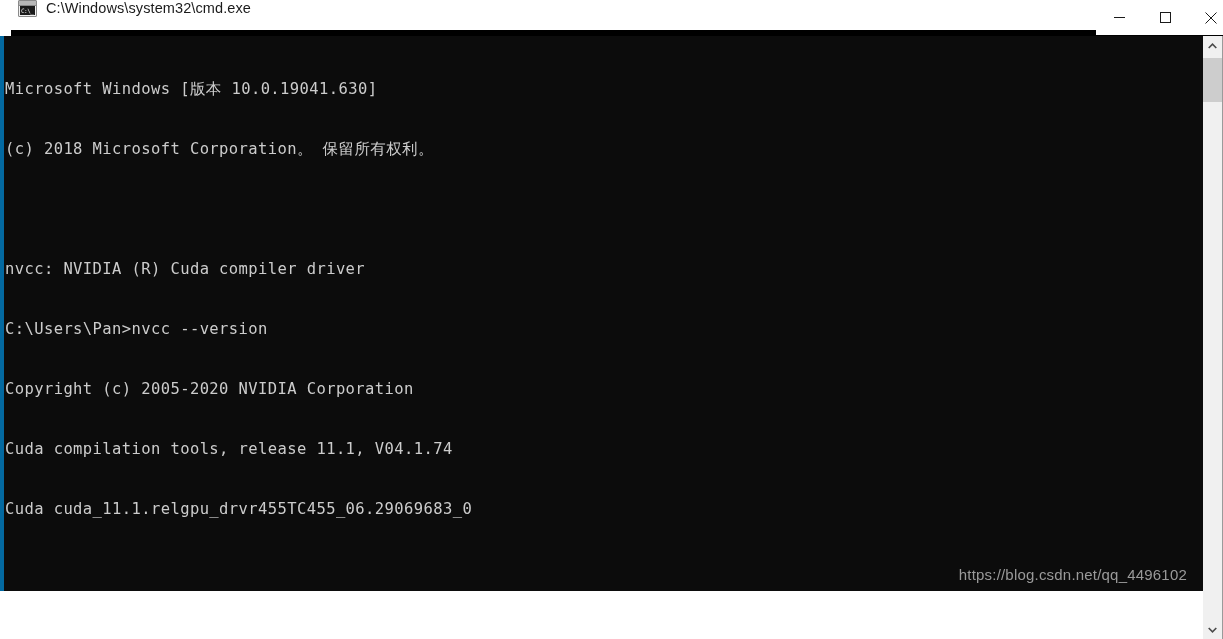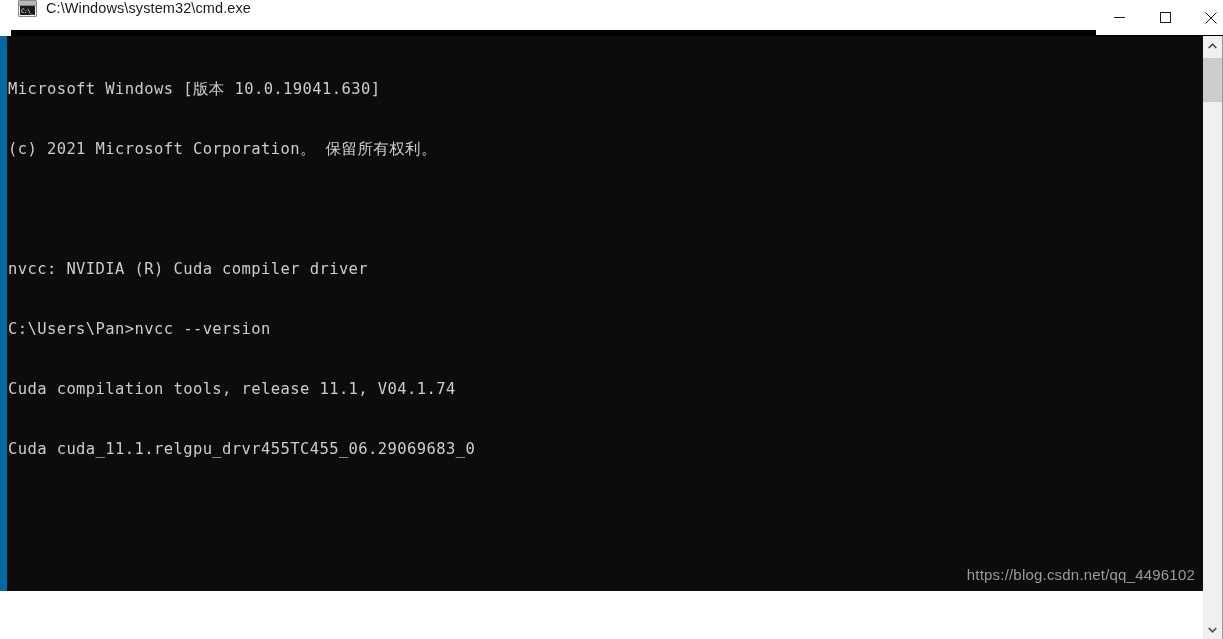--- a/index.html
+++ b/index.html
@@ -93,41 +93,41 @@
   .ctrl svg { display: block; }
 
   
   .console {
     position: absolute;
     left: 0;
     top: 36px;
     width: 1203px;
     height: 555px;
     background: #0c0c0c;
-    border-left: 7px solid #0369a1;
+    border-left: 4px solid #0369a1;
     box-sizing: border-box;
     overflow: hidden;
   }
   .console-text {
     margin: 0;
     padding: 3px 0 0 1px;
     font-family: "DejaVu Sans Mono", monospace;
     font-size: 15.5px;
     line-height: 20px;
     color: #cccccc;
     white-space: pre;
     letter-spacing: 0.4px;
   }
   .console-line {
     height: 20px;
     white-space: pre;
   }
   .watermark {
     position: absolute;
-    right: 8px;
+    right: 16px;
     bottom: 8px;
     font-family: "Liberation Sans", sans-serif;
     font-size: 15px;
     color: #9a9a9a;
     white-space: nowrap;
     letter-spacing: 0.2px;
   }
 
   
   .scrollbar {
@@ -189,24 +189,25 @@
           <line x1="0.5" y1="0.5" x2="11.5" y2="11.5" stroke="#1b1b1b" stroke-width="1"></line>
           <line x1="11.5" y1="0.5" x2="0.5" y2="11.5" stroke="#1b1b1b" stroke-width="1"></line>
         </svg>
       </div>
     </div>
   </div>
 
   <div class="console">
     <div class="console-text">
       <div class="console-line">Microsoft Windows [版本 10.0.19041.630]</div>
-      <div class="console-line">(c) 2021 Microsoft Corporation。 保留所有权利。</div>
+      <div class="console-line">(c) 2018 Microsoft Corporation。 保留所有权利。</div>
       <div class="console-line"></div>
       <div class="console-line">nvcc: NVIDIA (R) Cuda compiler driver</div>
       <div class="console-line">C:\Users\Pan&gt;nvcc --version</div>
+      <div class="console-line">Copyright (c) 2005-2020 NVIDIA Corporation</div>
       <div class="console-line">Cuda compilation tools, release 11.1, V04.1.74</div>
       <div class="console-line">Cuda cuda_11.1.relgpu_drvr455TC455_06.29069683_0</div>
       <div class="console-line"></div>
       
     </div>
     <div class="watermark">https://blog.csdn.net/qq_4496102</div>
   </div>
 
   <div class="scrollbar">
     <div class="sb-btn sb-up">

